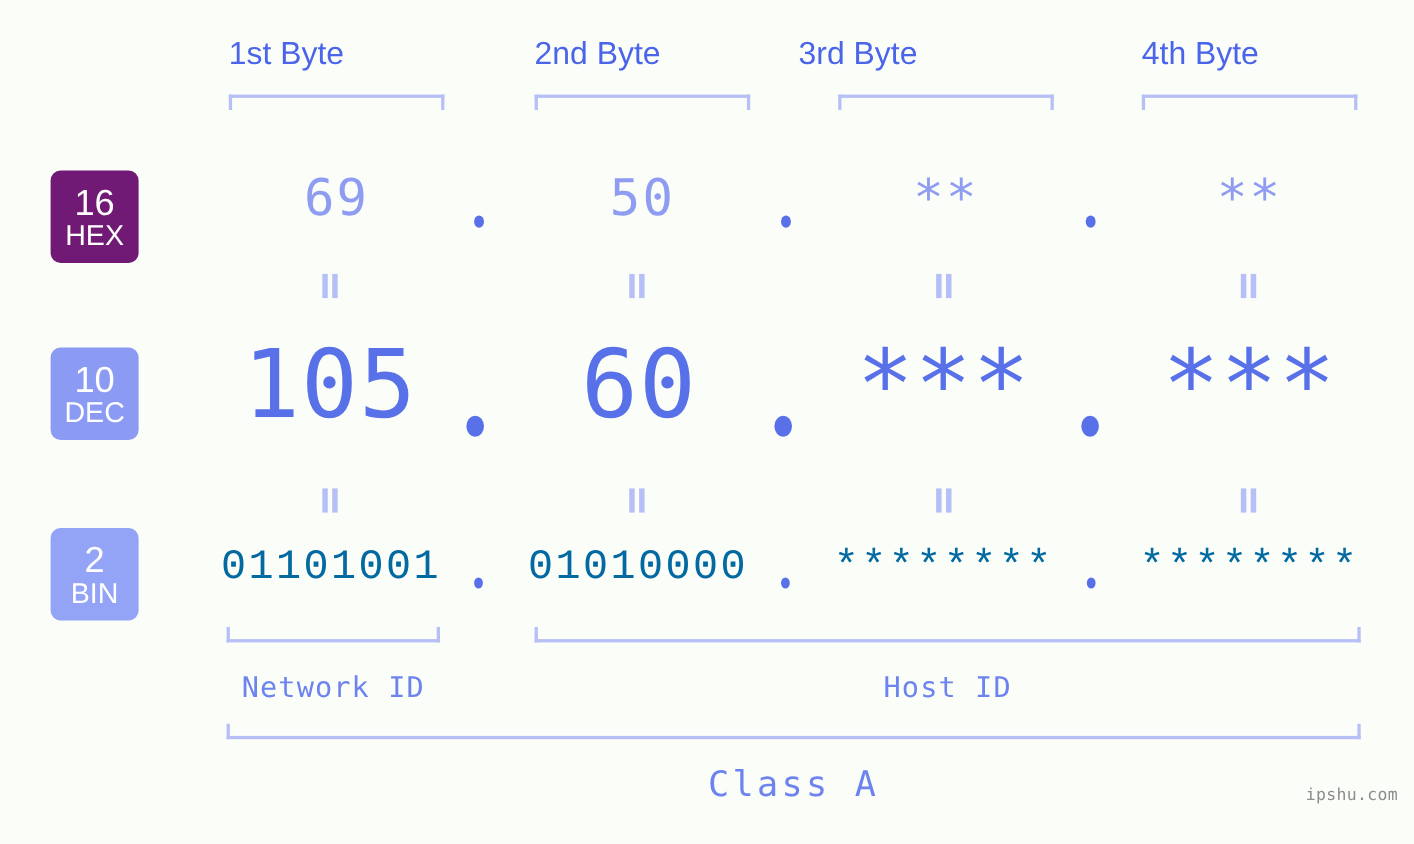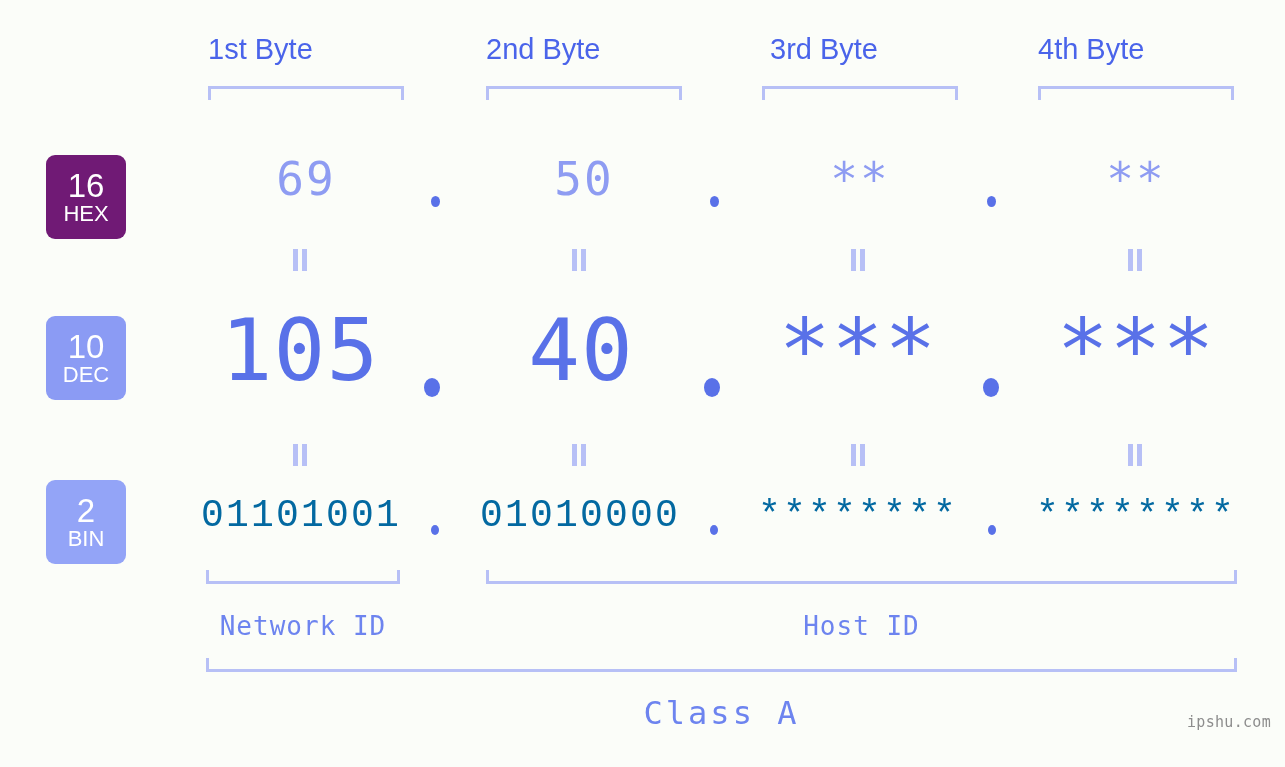--- a/index.html
+++ b/index.html
@@ -69,21 +69,21 @@
     line-height: 1;
     font-family: "Liberation Sans", sans-serif;
   }
   .badge .num {
     font-size: 33px;
     font-weight: 400;
     letter-spacing: 0px;
     margin-bottom: 1px;
   }
   .badge .nm {
-    font-size: 22px;
+    font-size: 26px;
     font-weight: 400;
     letter-spacing: 0px;
   }
   .badge-hex { top: 155px; background: #701a75; }
   .badge-dec { top: 316px; background: #8b9bf4; }
   .badge-bin { top: 480px; background: #93a4f7; }
 
   
   .cell {
     position: absolute;
@@ -173,21 +173,21 @@
     text-align: right;
   }
 </style>
 </head>
 <body>
 
 <div class="stage">
 
   <div class="byte-label" style="left:208px; width:196px;">1st Byte</div>
   <div class="byte-label" style="left:486px; width:196px;">2nd Byte</div>
-  <div class="byte-label" style="left:770px; width:196px;">3rd Byte</div>
+  <div class="byte-label" style="left:726px; width:196px;">3rd Byte</div>
   <div class="byte-label" style="left:1038px; width:196px;">4th Byte</div>
 
   <div class="bracket-top" style="left:208px; width:196px;"></div>
   <div class="bracket-top" style="left:486px; width:196px;"></div>
   <div class="bracket-top" style="left:762px; width:196px;"></div>
   <div class="bracket-top" style="left:1038px; width:196px;"></div>
 
   <div class="badge badge-hex">
     <span class="num">16</span>
     <span class="nm">HEX</span>
@@ -223,21 +223,21 @@
       <i class="a"></i>
       <i class="b"></i>
     </div>
   <div class="eq" style="left:1128px; top:249px;">
       <i class="a"></i>
       <i class="b"></i>
     </div>
 
   <div class="dec-row">
     <div class="cell" style="left:190px; width:220px;">105</div>
-    <div class="cell" style="left:476px; width:210px;">40</div>
+    <div class="cell" style="left:476px; width:210px;">60</div>
     <div class="cell" style="left:750px; width:216px;">***</div>
     <div class="cell" style="left:1028px; width:216px;">***</div>
     <span class="dot dot-dec" style="left:424px;"></span>
     <span class="dot dot-dec" style="left:704px;"></span>
     <span class="dot dot-dec" style="left:983px;"></span>
   </div>
 
   <div class="eq" style="left:293px; top:444px;">
       <i class="a"></i>
       <i class="b"></i>

